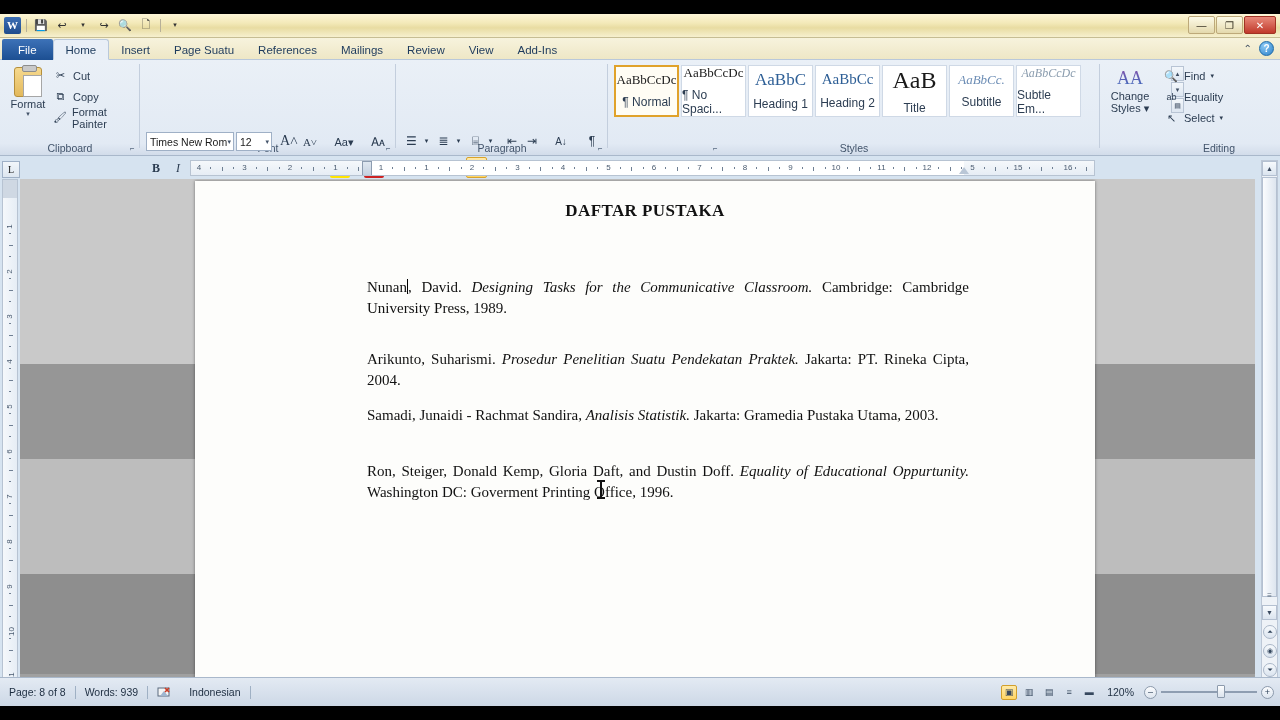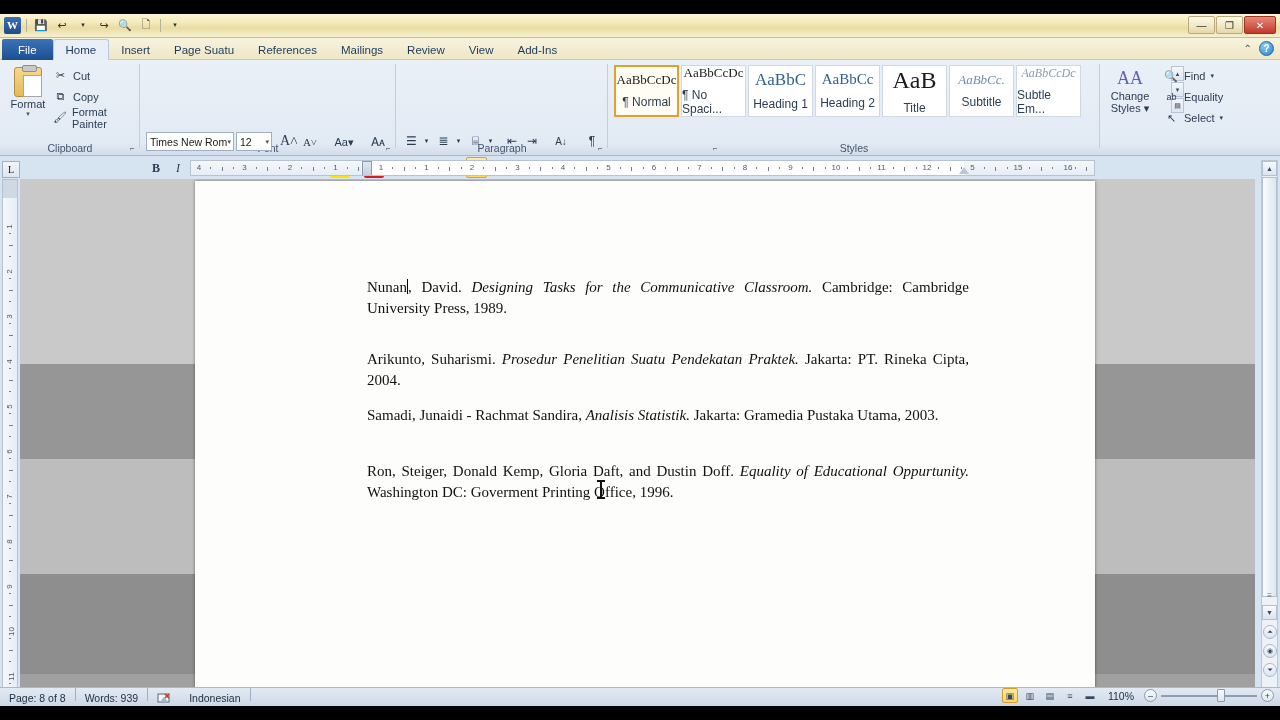--- a/index.html
+++ b/index.html
@@ -243,23 +243,23 @@
   }
   .vs-grip { position:absolute; left:0; top:430px; width:15px; height:12px; font-size:8px; color:#5b6a7e; text-align:center; }
   .nav-btn {
     position:absolute; left:1px; width:14px; height:14px; border-radius:50%;
     background:linear-gradient(to bottom,#f6f9fc,#dbe4ef); border:1px solid #aab7c8;
     font-size:7px; color:#33465d; display:flex; align-items:center; justify-content:center;
   }
 
   
   .statusbar {
-    position:absolute; left:0; bottom:0; width:1280px; height:19px;
+    position:absolute; left:0; bottom:0; width:1280px; height:29px;
     background:linear-gradient(to bottom,#e3eaf3,#cdd8e6);
-    border-top:1px solid #a9b8cb; display:flex; align-items:flex-start;
+    border-top:1px solid #a9b8cb; display:flex; align-items:center;
     font-size:10.5px; color:#1d2d40;
   }
   .sb-item { padding:0 9px; height:19px; display:flex; align-items:center; gap:4px; }
   .sb-sep { width:1px; height:13px; background:#9fb0c4; }
   .sb-right { position:absolute; right:6px; display:flex; align-items:center; gap:4px; }
   .viewbtn {
     width:16px; height:15px; border:1px solid transparent; display:flex;
     align-items:center; justify-content:center; font-size:9px; color:#37485e;
   }
   .viewbtn.sel { background:linear-gradient(to bottom,#ffeaa8,#ffd564); border:1px solid #d19f2c; border-radius:2px; }
@@ -442,20 +442,23 @@
         <div class="ga">▴</div>
         <div class="ga">▾</div>
         <div class="ga">▤</div>
       </div>
       <div class="changestyles">
         <div class="cs-aa">AA</div>
         <div class="cs-lbl">Change</div>
         <div class="cs-lbl">Styles ▾</div>
       </div>
 
+      <div class="group" style="left:1158px;width:122px">
+        <div class="group-label">Editing</div>
+      </div>
       <div class="edit-item" style="top:6px">
         <span class="ci-ico">🔍</span>
         <span>Find</span>
         <span style="font-size:7px">▾</span>
       </div>
       <div class="edit-item" style="top:27px">
         <span class="ci-ico" style="font-size:9px">ab</span>
         <span>Equality</span>
       </div>
       <div class="edit-item" style="top:48px">
@@ -598,20 +601,21 @@
       </div>
 
     <div class="docarea">
       <div class="docbg-band" style="top:0;height:185px;background:#c9c9c9"></div>
       <div class="docbg-band" style="top:185px;height:95px;background:#969696"></div>
       <div class="docbg-band" style="top:280px;height:115px;background:#bdbdbd"></div>
       <div class="docbg-band" style="top:395px;height:100px;background:#8e8e8e"></div>
       <div class="docbg-band" style="top:495px;height:30px;background:#a0a0a0"></div>
 
       <div class="page">
+        <div class="doc-title">DAFTAR PUSTAKA</div>
         <div class="para" id="p1" style="top:96px"><span>Nunan</span><span class="caret"></span><span>, David. </span><i>Designing Tasks for the Communicative Classroom.</i><span> Cambridge: Cambridge University Press, 1989.</span></div>
         <div class="para" id="p2" style="top:168px"><span>Arikunto, Suharismi. </span><i>Prosedur Penelitian Suatu Pendekatan Praktek.</i><span> Jakarta: PT. Rineka Cipta, 2004.</span></div>
         <div class="para" id="p3" style="top:224px"><span>Samadi, Junaidi - Rachmat Sandira, </span><i>Analisis Statistik.</i><span> Jakarta: Gramedia Pustaka Utama, 2003.</span></div>
         <div class="para" id="p4" style="top:280px"><span>Ron, Steiger, Donald Kemp, Gloria Daft, and Dustin Doff. </span><i>Equality of Educational Oppurtunity.</i><span> Washington DC: Goverment Printing Office, 1996.</span></div>
         <div class="mousecur">
           <div class="mousecur-bar"></div>
         </div>
       </div>
     </div>
 
@@ -641,21 +645,21 @@
       </div>
       <div class="sb-item">Indonesian</div>
       <div class="sb-sep"></div>
 
       <div class="sb-right">
         <div class="viewbtn sel">▣</div>
         <div class="viewbtn">▥</div>
         <div class="viewbtn">▤</div>
         <div class="viewbtn">≡</div>
         <div class="viewbtn">▬</div>
-        <div style="padding:0 6px">110%</div>
+        <div style="padding:0 6px">120%</div>
         <div class="zbtn">–</div>
         <div class="zslider">
           <div class="zline"></div>
           <div class="zknob"></div>
         </div>
         <div class="zbtn">+</div>
       </div>
     </div>
 
   </div>

